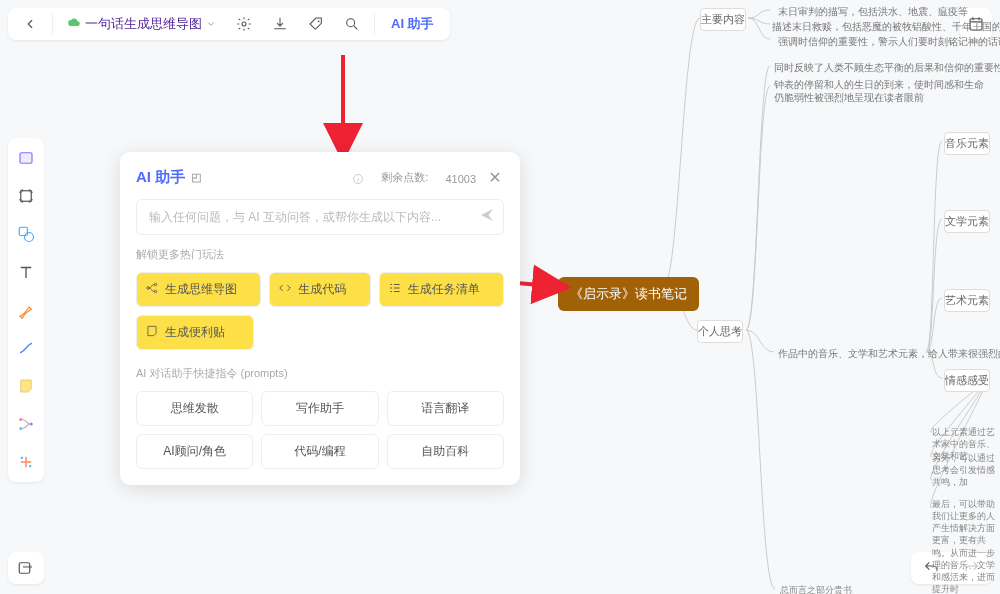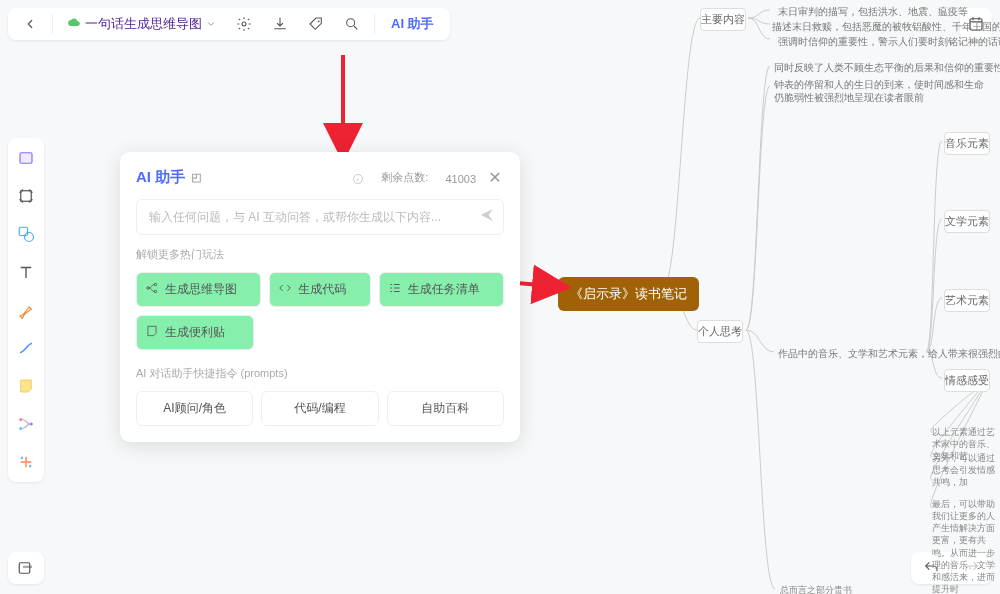--- a/index.html
+++ b/index.html
@@ -141,21 +141,21 @@
   color:#bbb; cursor:pointer;
 }
 .section-label {
   font-size:11px; color:#aaa;
   margin-bottom:10px;
 }
 .btn-row { display:flex; gap:8px; margin-bottom:8px; }
 .action-btn {
   flex:1 1 auto;
   border:1px solid #eee;
-  background:#86efac;
+  background:#fde047;
   border-radius:6px;
   padding:8px 8px;
   font-size:12px;
   color:#555;
   display:flex; align-items:center; gap:6px;
   cursor:pointer;
   justify-content:flex-start;
 }
 .prompt-btn {
   flex:1;
@@ -485,18 +485,23 @@
     <button class="action-btn" style="flex:0 0 auto; min-width:118px">
       <span><svg width="14" height="14" viewBox="0 0 24 24">
             <path d="M5 4h14v12l-4 4H5V4z" stroke="#555" stroke-width="1.4" fill="none"></path>
           </svg></span>
       <span>生成便利贴</span>
     </button>
   </div>
 
   <div class="section-label">AI 对话助手快捷指令 (prompts)</div>
 
+  <div class="btn-row">
+    <button class="prompt-btn">思维发散</button>
+    <button class="prompt-btn">写作助手</button>
+    <button class="prompt-btn">语言翻译</button>
+  </div>
   <div class="btn-row" style="margin-bottom:0">
     <button class="prompt-btn">AI顾问/角色</button>
     <button class="prompt-btn">代码/编程</button>
     <button class="prompt-btn">自助百科</button>
   </div>
 </div>
 
 </body></html>

